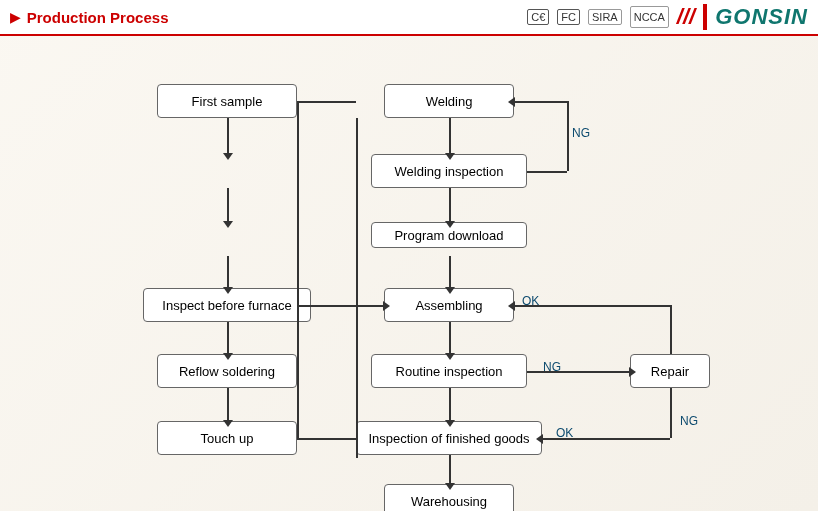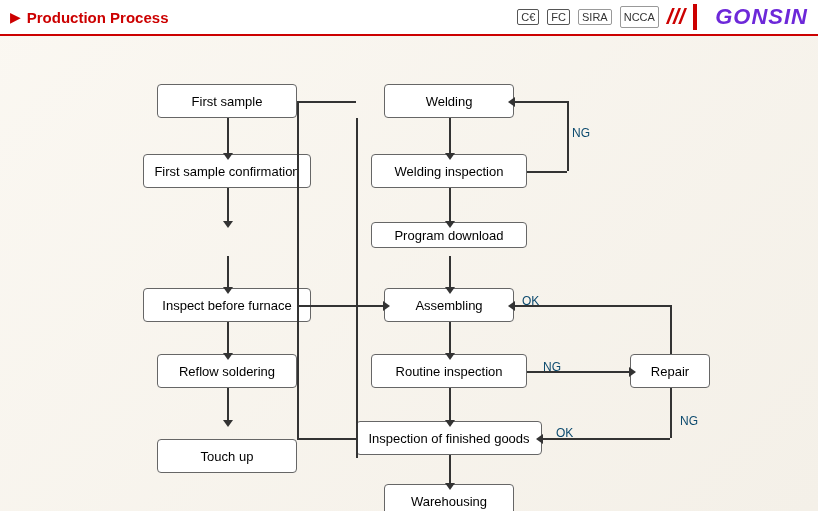--- a/index.html
+++ b/index.html
@@ -43,25 +43,25 @@
     .cert-badge {
       font-size: 11px;
       color: #333;
       border: 1px solid #555;
       padding: 1px 3px;
       border-radius: 2px;
     }
     .logo-text {
       font-size: 22px;
       font-weight: bold;
-      color: #6d28d9;
+      color: #0f766e;
       font-style: italic;
       letter-spacing: 1px;
       border-left: 4px solid #c00;
-      padding-left: 18px;
+      padding-left: 8px;
     }
     .logo-slashes {
       color: #c00;
       font-weight: bold;
       font-size: 22px;
       font-style: italic;
     }
 
     
     .main {
@@ -185,34 +185,31 @@
 
 <div class="main">
   <div class="bg-overlay"></div>
 
   <div class="diagram">
 
     <div class="process-box" style="left:157px; top:48px; width:140px; height:34px;">
       <span>First sample</span>
     </div>
 
-    <div class="process-box" style="left:143px; top:118px; width:168px; height:34px;">
-      <span>First sample confirmation</span>
-    </div>
 
 
     <div class="process-box" style="left:143px; top:252px; width:168px; height:34px;">
       <span>Inspect before furnace</span>
     </div>
 
     <div class="process-box" style="left:157px; top:318px; width:140px; height:34px;">
       <span>Reflow soldering</span>
     </div>
 
-    <div class="process-box" style="left:157px; top:385px; width:140px; height:34px;margin-top:18px;">
+    <div class="process-box" style="left:157px; top:385px; width:140px; height:34px;">
       <span>Touch up</span>
     </div>
 
     <div class="process-box" style="left:384px; top:48px; width:130px; height:34px;">
       <span>Welding</span>
     </div>
 
     <div class="process-box" style="left:371px; top:118px; width:156px; height:34px;">
       <span>Welding inspection</span>
     </div>

